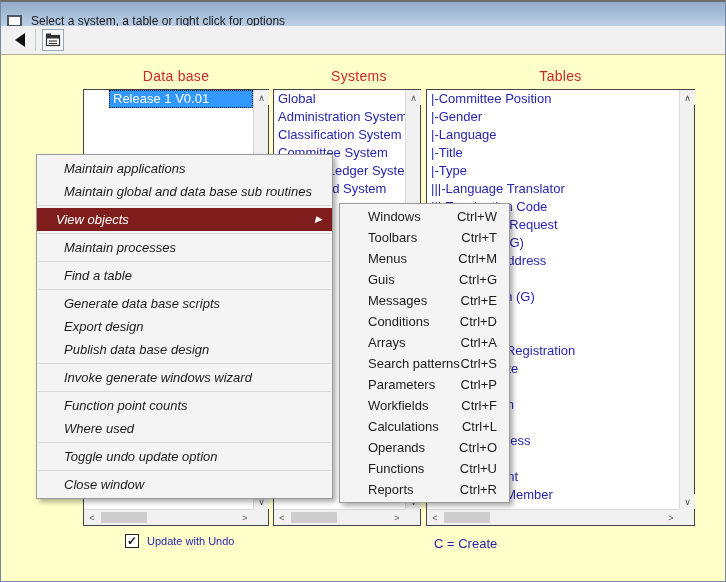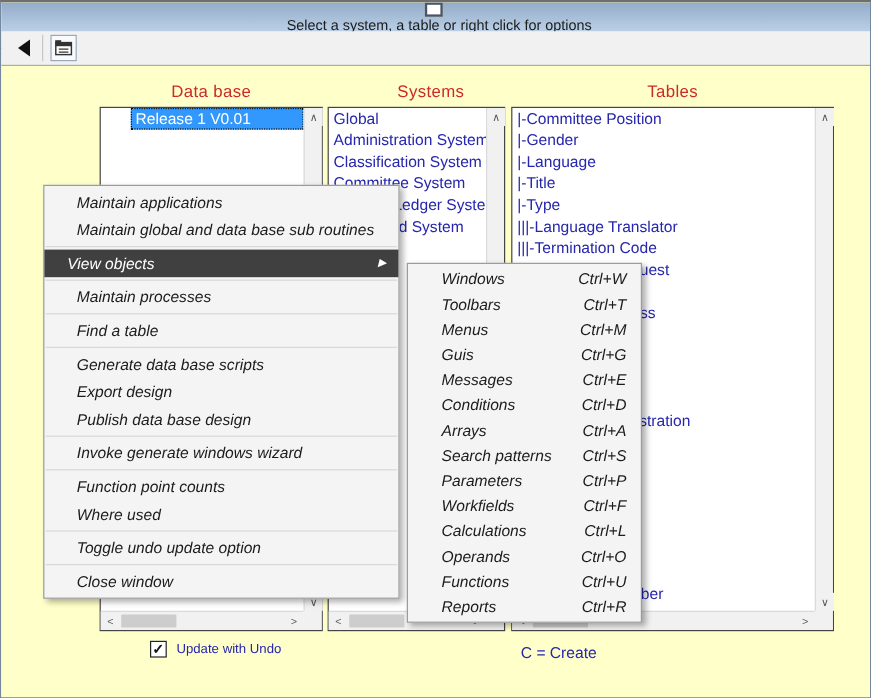--- a/index.html
+++ b/index.html
@@ -6,21 +6,21 @@
   body { font-family:"Liberation Sans", sans-serif; background:#d0d0d0; }
   .window {
     position:relative; width:726px; height:582px; overflow:hidden;
     border:1px solid #76889E; border-top:2px solid #6e6e6e; background:#FFFFC9;
   }
   
   .titlebar {
     position:absolute; left:0; top:0; right:0; height:39px;
     background:linear-gradient(180deg,#93acc9 0%,#b6cbe3 55%,#cfdcee 100%);
     border-bottom:1px solid #8C8C8C;
-    display:flex; align-items:center; padding-left:6px;flex-direction:column;
+    display:flex; align-items:center; padding-left:6px;
   }
   .win-icon { width:15px; height:12px; background:#fff; border:2px solid #4A5665; margin-right:9px; }
   .title-text { font-size:12px; color:#1a1a1a; }
   
   .toolbar {
     position:absolute; left:0; top:24px; right:0; height:29px;
     background:#F1F1F1; border-bottom:1px solid #AFAF8F;
     display:flex; align-items:center; padding-left:8px;
   }
   .back-btn { width:22px; height:22px; display:flex; align-items:center; justify-content:center; }
@@ -51,26 +51,26 @@
             font-size:9px; color:#555; background:#F1F1F1; }
   .hscroll .sb-btn { width:16px; height:15px; }
   .sb-track { flex:1 1 auto; }
   .sb-thumb-h { width:46px; height:11px; background:#CDCDCD; border-radius:1px; margin-left:1px; flex:0 0 auto; }
   
   .menu {
     position:absolute; background:#F4F4F4; border:1px solid #9B9B9B;
     box-shadow:3px 3px 5px rgba(0,0,0,0.32); padding:2px 0; z-index:10;
   }
   .ctx { left:35px; top:99px; width:297px;font-style:italic; }
-  .sub { left:338px; top:164px; width:196px;font-style:italic; }
+  .sub { left:338px; top:148px; width:171px; }
   .mi { height:23px; line-height:23px; font-size:13px; color:#1b1b1b;
         padding:0 10px 0 27px; display:flex; justify-content:space-between; align-items:center; white-space:nowrap; }
   .sub .mi { height:21px; line-height:21px; padding:0 12px 0 28px; }
   .mi.sep { height:1px; min-height:1px; background:#D9D9D9; margin:2px 1px; padding:0; }
-  .mi.hl { background:#404040; color:#fff;padding-left:19px; }
+  .mi.hl { background:#7f1d1d; color:#fff;padding-left:19px; }
   .mi-arrow { font-size:9px; color:#fff; }
   .mi-shortcut { color:#1b1b1b; }
   
   .footer-check { position:absolute; left:124px; top:479px; display:flex; align-items:center; }
   .checkbox { width:14px; height:14px; background:#fff; border:1px solid #222; box-shadow:inset 0 0 0 1px #fff;
               display:flex; align-items:center; justify-content:center; font-size:12px; color:#111; font-weight:bold; }
   .check-label { margin-left:8px; font-size:11px; color:#2626AE; }
   .legend { position:absolute; left:433px; top:481px; font-size:13px; color:#2626AE; }
 </style>
 </head>

